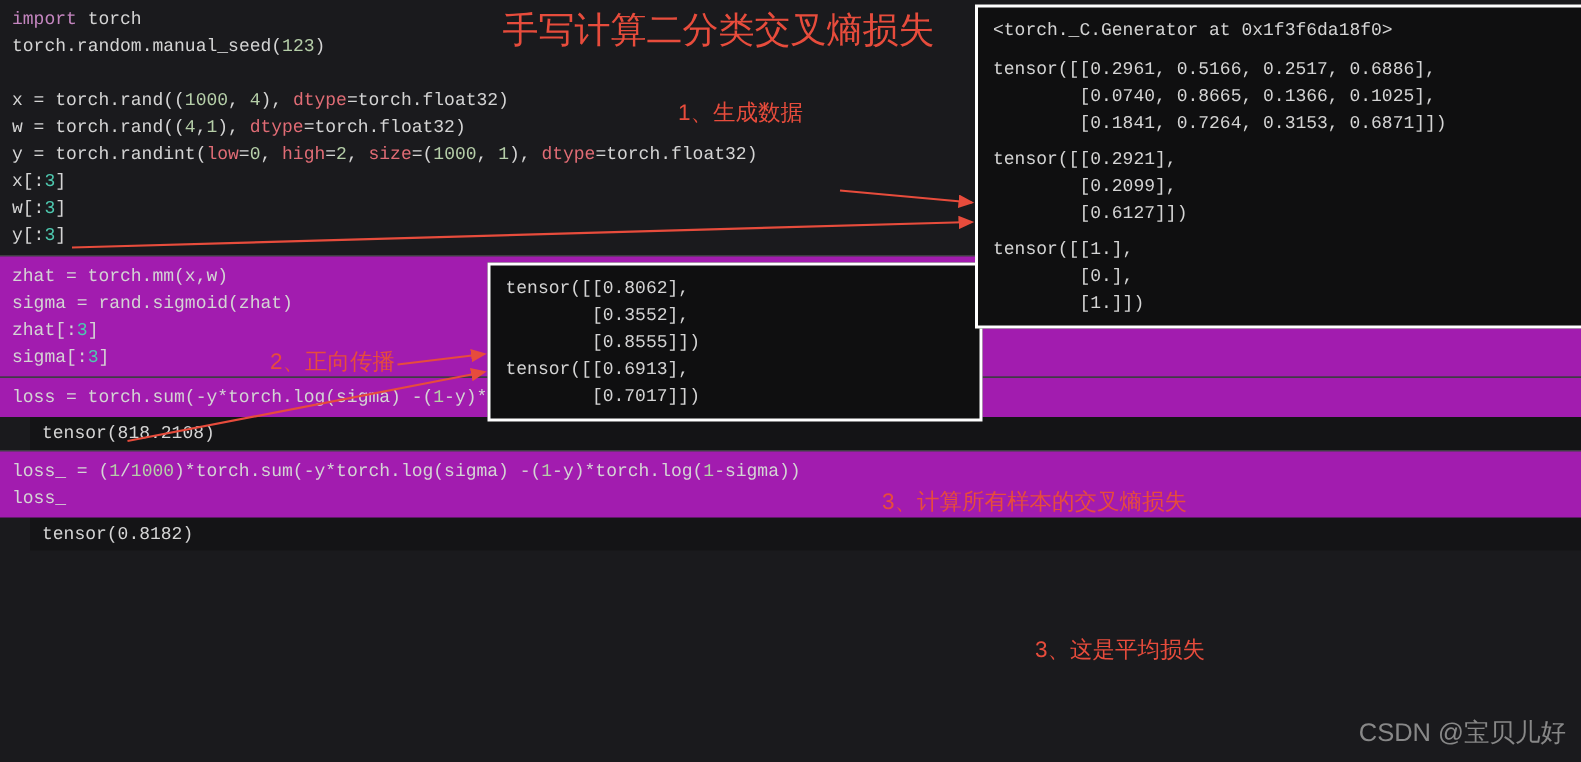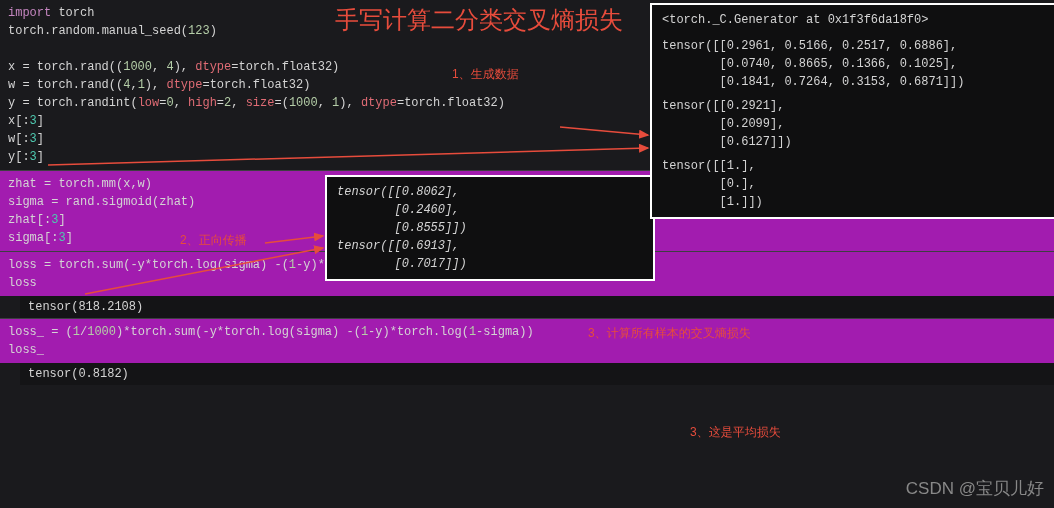--- a/index.html
+++ b/index.html
@@ -29,21 +29,21 @@
     }
     .cell-out {
       background: #141416;
       padding: 4px 8px;
       margin-left: 20px;
     }
     .annotation {
       position: absolute;
       color: #e74c3c;
       font-family: "Microsoft YaHei", sans-serif;
-      font-size: 12px;
+      font-size: 15px;
       white-space: nowrap;
       z-index: 5;
     }
     .title-anno {
       font-size: 24px;
       font-weight: 500;
     }
     .output-box {
       position: absolute;
       background: #0f0f10;
@@ -85,43 +85,42 @@
 
 <div class="cell cell-in">
   <div class="row"><span>zhat = torch.mm(x,w)</span></div>
   <div class="row"><span>sigma = rand.sigmoid(zhat)</span></div>
   <div class="row"><span>zhat[:</span><span class="k-slice">3</span><span>]</span></div>
   <div class="row"><span>sigma[:</span><span class="k-slice">3</span><span>]</span></div>
 </div>
 
 <div class="cell cell-in">
   <div class="row"><span>loss = torch.sum(-y*torch.log(sigma) -(</span><span class="k-num">1</span><span>-y)*torch.log(</span><span class="k-num">1</span><span>-sigma))</span></div>
-  <div class="row">loss</div>
 </div>
 <div class="cell-out">
   <div class="row">tensor(818.2108)</div>
 </div>
 
 <div class="cell cell-in">
   <div class="row"><span>loss_ = (</span><span class="k-num">1</span><span>/</span><span class="k-num">1000</span><span>)*torch.sum(-y*torch.log(sigma) -(</span><span class="k-num">1</span><span>-y)*torch.log(</span><span class="k-num">1</span><span>-sigma))</span></div>
   <div class="row">loss_</div>
 </div>
 <div class="cell-out">
   <div class="row">tensor(0.8182)</div>
 </div>
 
 <div class="annotation title-anno" style="left:335px; top:4px;">手写计算二分类交叉熵损失</div>
 <div class="annotation" style="left:452px; top:66px;">1、生成数据</div>
 <div class="annotation" style="left:180px; top:232px;">2、正向传播</div>
 <div class="annotation" style="left:588px; top:325px;">3、计算所有样本的交叉熵损失</div>
 <div class="annotation" style="left:690px; top:424px;">3、这是平均损失</div>
 
-<div class="output-box" style="left:325px; top:175px; width:330px;font-style:italic;">
+<div class="output-box" style="left:325px; top:175px; width:330px;">
   <div class="row">tensor([[0.8062],</div>
-  <div class="row">        [0.2460],</div>
+  <div class="row">        [0.3552],</div>
   <div class="row">        [0.8555]])</div>
   <div class="row">tensor([[0.6913],</div>
   <div class="row">        [0.7017]])</div>
 </div>
 
 <div class="output-box" style="left:650px; top:3px; width:450px;">
   <div class="row">&lt;torch._C.Generator at 0x1f3f6da18f0&gt;</div>
   <div class="row" style="height:8px;"></div>
   <div class="row">tensor([[0.2961, 0.5166, 0.2517, 0.6886],</div>
   <div class="row">        [0.0740, 0.8665, 0.1366, 0.1025],</div>

